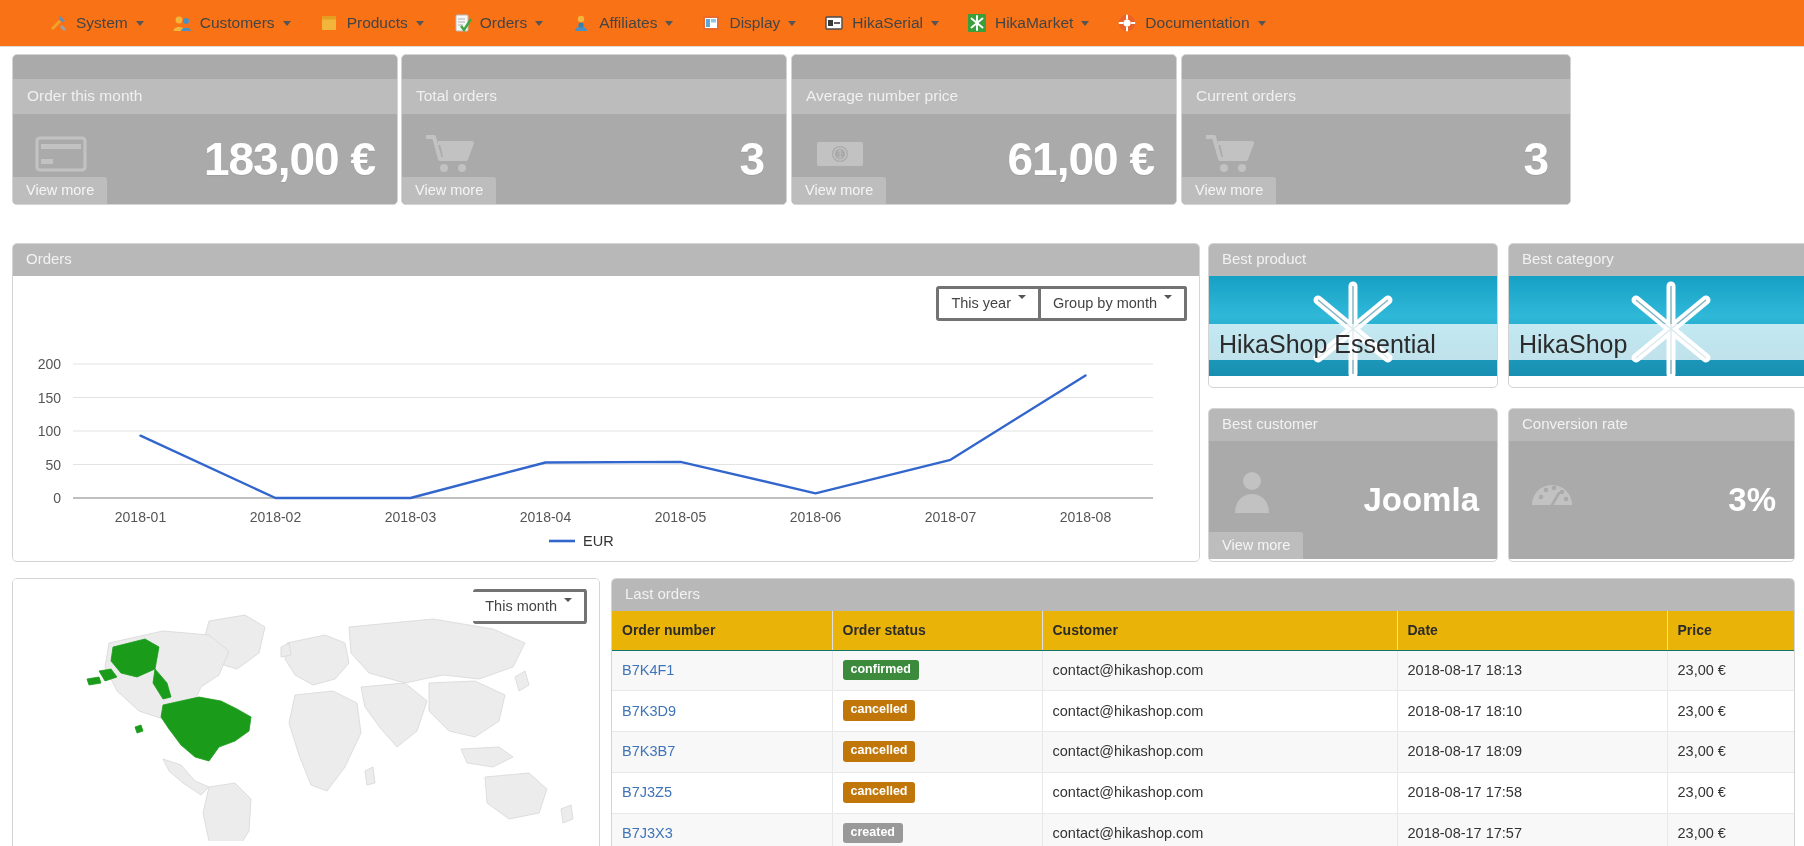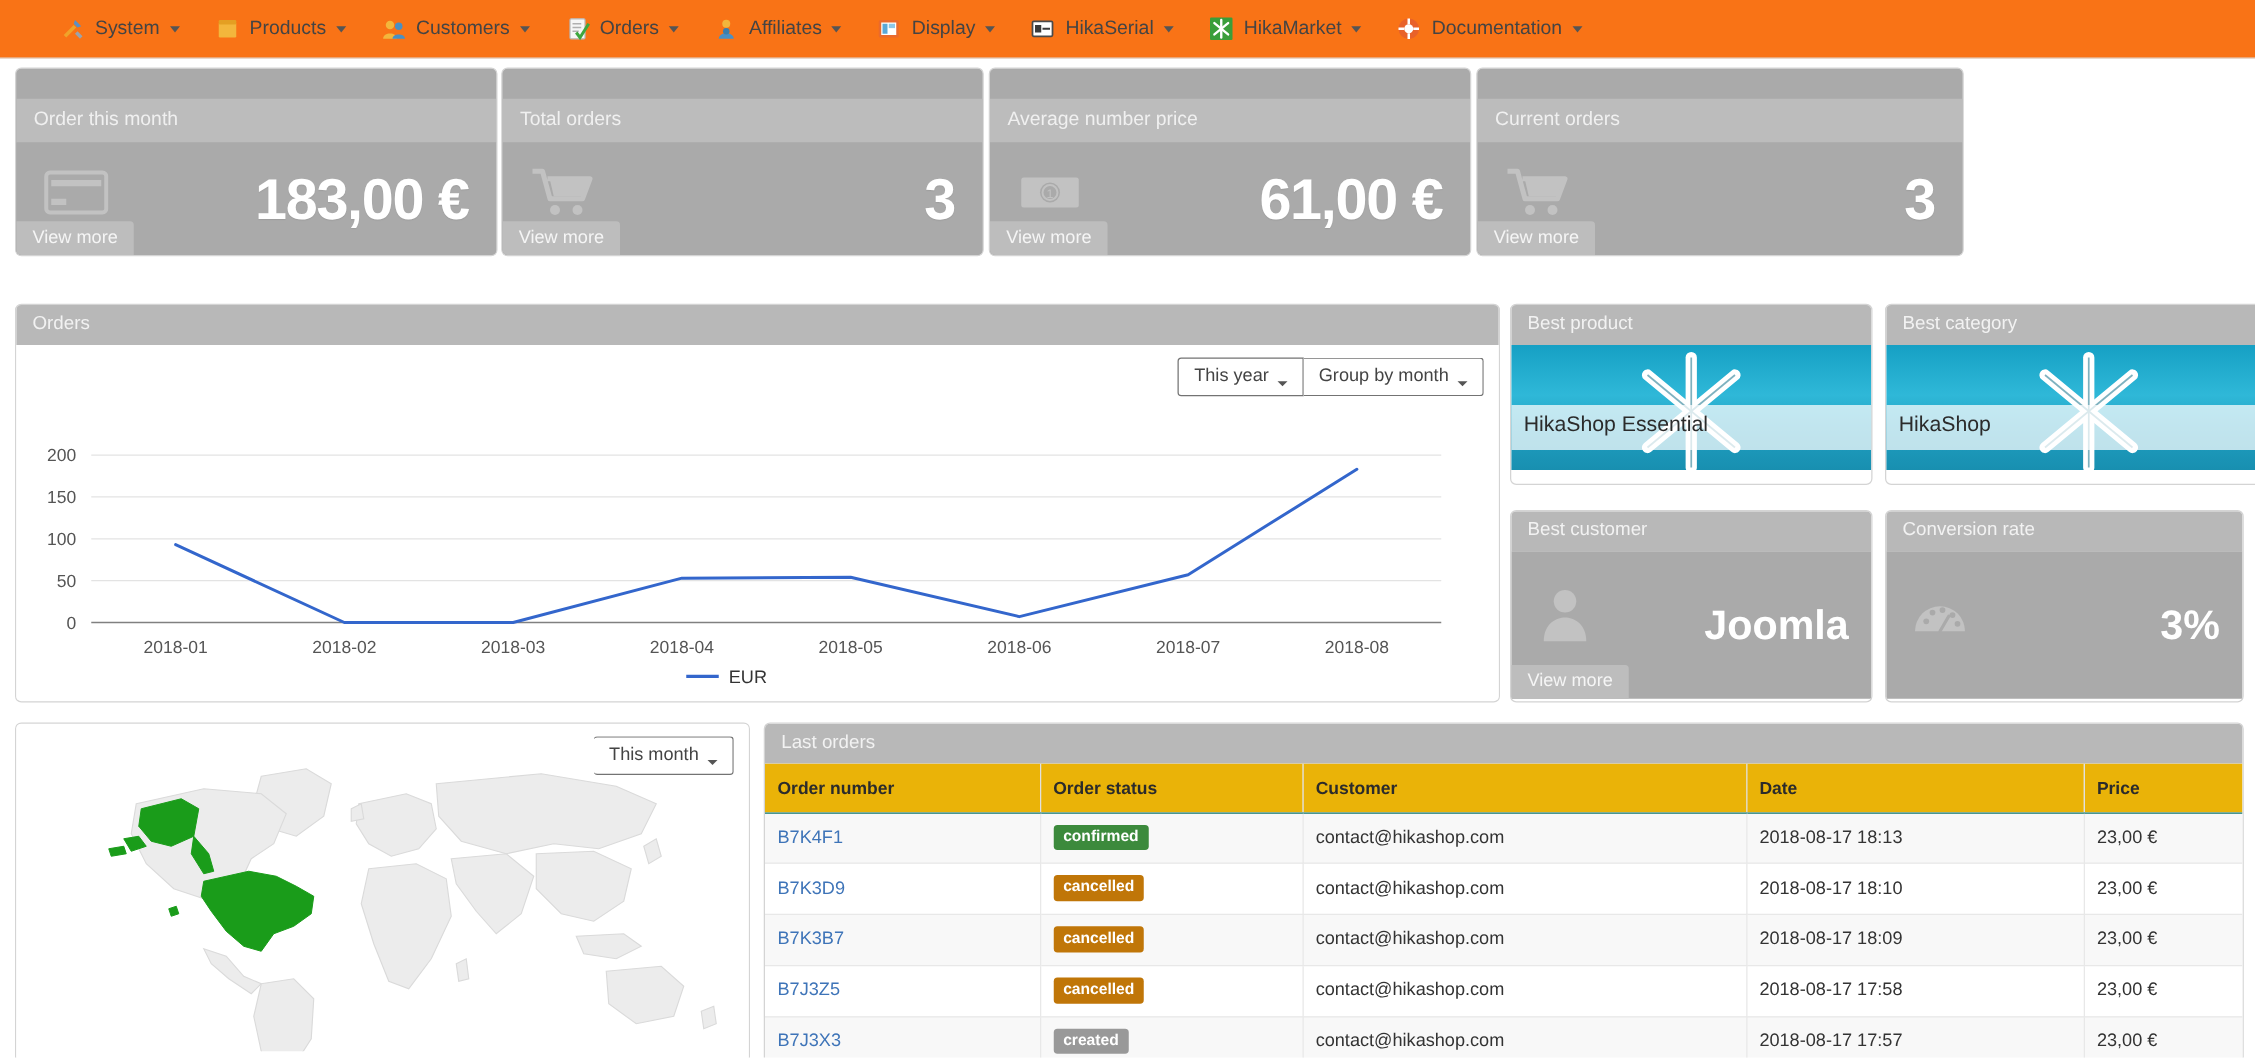--- a/index.html
+++ b/index.html
@@ -115,27 +115,27 @@
   }
 
   
   #orders-panel { left: 12px; top: 196px; width: 1188px; height: 319px; }
   #chart-area { position: relative; height: 284px; background:#fff; }
   .chart-controls {
     position: absolute; right: 12px; top: 10px;
     display: flex; gap: 0px;
   }
   .btn-drop {
-    border: 1px solid #737373;
+    border: 3px solid #737373;
     background: #ffffff;
     color: #444444;
     font-size: 14.5px;
     padding: 6px 12px 7px 12px;
     cursor: pointer;
-    display: flex; align-items: flex-end;
+    display: flex; align-items: flex-start;
     white-space: nowrap;
   }
   .btn-drop:first-child { border-radius: 3px 0 0 3px; }
   .btn-drop:last-child { border-radius: 0 3px 3px 0; border-left: none; }
   .btn-caret {
     margin-left: 7px;
     width: 0; height: 0;
     border-left: 4px solid transparent;
     border-right: 4px solid transparent;
     border-top: 4.5px solid #555;
@@ -155,21 +155,21 @@
     height: 100px;
     background: linear-gradient(180deg,#16a0c4 0%, #2fb8d8 40%, #1f9ec0 70%, #188fb0 100%);
     overflow: hidden;
   }
   .prod-img .band {
     position: absolute; left: 0; right: 0; top: 48px; height: 36px;
     background: rgba(255,255,255,0.72);
   }
   .prod-name {
     position: absolute; left: 10px; top: 54px;
-    font-size: 17px; color: #2b2b2b;
+    font-size: 25px; color: #2b2b2b;
     z-index: 4;
   }
   .hika-logo { position: absolute; left: 50%; top: 2px; transform: translateX(-50%); }
 
   .mini-body {
     position: relative; height: 118px; background: #aaaaaa;
   }
   .mini-icon { position: absolute; left: 18px; top: 26px; width: 50px; height: 48px; }
   .mini-value {
     position: absolute; right: 18px; top: 50%; transform: translateY(-50%);
@@ -227,37 +227,37 @@
           <path d="M12 3 L17 8 L14 9 L11 6 Z" fill="#5b90c4"></path>
           <path d="M14 12 L18 16 L16 18 L12 14 Z" fill="#9aa3ab"></path>
         </svg>
       </span>
       <span>System</span>
       <span class="menu-caret"></span>
     </div>
     <div class="menu-item">
       <span class="menu-icon">
         <svg viewBox="0 0 20 20">
-          <rect x="3" y="5" width="14" height="12" rx="1" fill="#f3b63c"></rect>
-          <rect x="3" y="3" width="14" height="3.5" rx="1" fill="#e49f22"></rect>
-        </svg>
-      </span>
-      <span>Products</span>
-      <span class="menu-caret"></span>
-    </div>
-    <div class="menu-item">
-      <span class="menu-icon">
-        <svg viewBox="0 0 20 20">
           <circle cx="7" cy="7" r="3.4" fill="#f3b63c"></circle>
           <path d="M1.5 18 C1.5 12.5 12.5 12.5 12.5 18 Z" fill="#f3b63c"></path>
           <circle cx="14" cy="8" r="3" fill="#4a90c4"></circle>
           <path d="M9 18 C9 13.5 19 13.5 19 18 Z" fill="#4a90c4"></path>
         </svg>
       </span>
       <span>Customers</span>
+      <span class="menu-caret"></span>
+    </div>
+    <div class="menu-item">
+      <span class="menu-icon">
+        <svg viewBox="0 0 20 20">
+          <rect x="3" y="5" width="14" height="12" rx="1" fill="#f3b63c"></rect>
+          <rect x="3" y="3" width="14" height="3.5" rx="1" fill="#e49f22"></rect>
+        </svg>
+      </span>
+      <span>Products</span>
       <span class="menu-caret"></span>
     </div>
     <div class="menu-item">
       <span class="menu-icon">
         <svg viewBox="0 0 20 20">
           <rect x="4" y="2" width="12" height="16" rx="1" fill="#f6f6f6" stroke="#b9b9b9"></rect>
           <path d="M6 6 H13 M6 9 H13 M6 12 H11" stroke="#b0b0b0" stroke-width="1.2"></path>
           <path d="M9 13 L12 17 L19 6" stroke="#3ea73e" stroke-width="2.4" fill="none"></path>
         </svg>
       </span>

